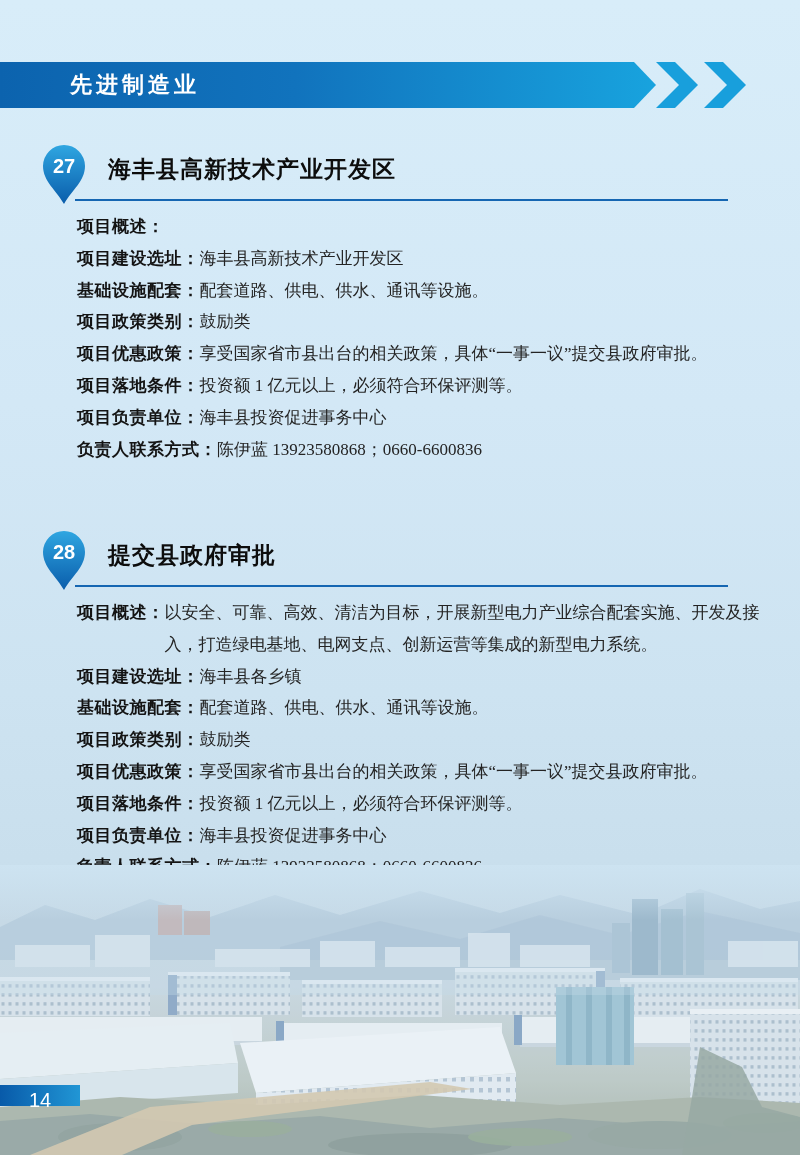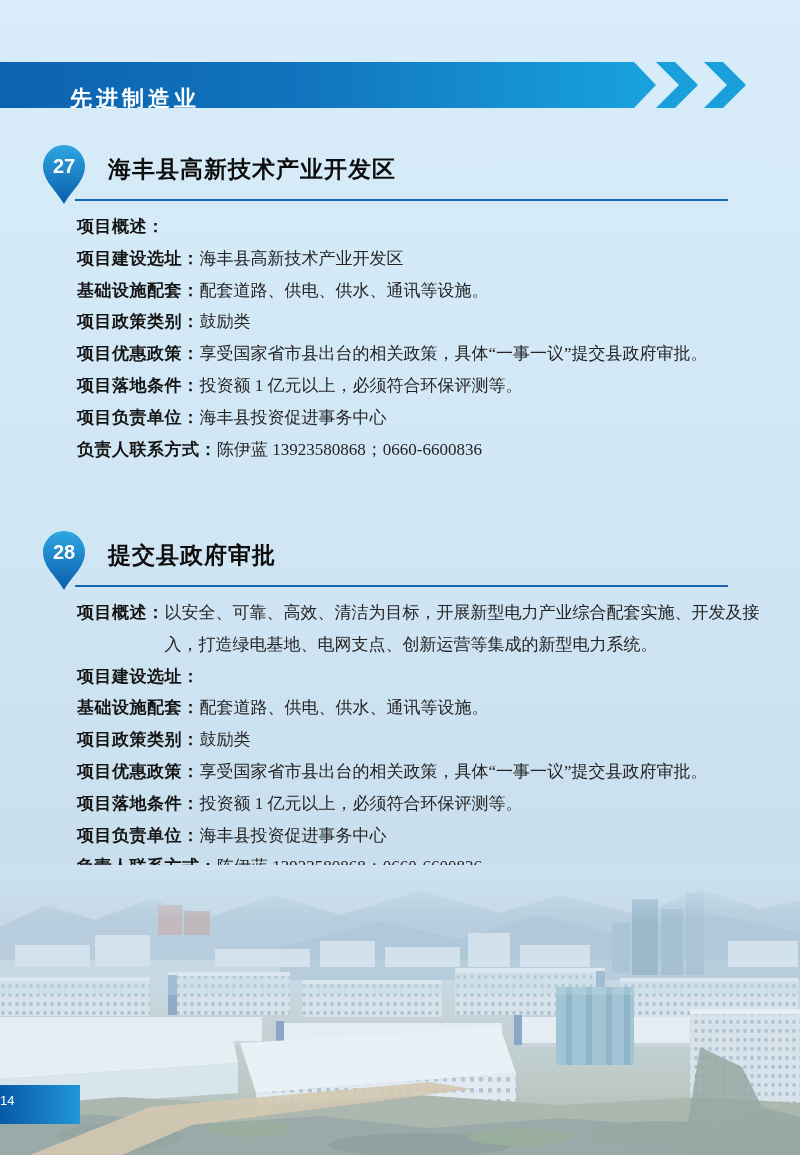--- a/index.html
+++ b/index.html
@@ -9,21 +9,21 @@
     background:linear-gradient(180deg,#d8edf9 0%,#d3e8f6 35%,#cde3f1 60%,#c8deec 78%);
     font-family:"Liberation Sans", sans-serif;
   }
   
   .banner{
     position:absolute; left:0; top:62px; width:656px; height:46px;
     background:linear-gradient(90deg,#0c63ae 0%,#1173bd 45%,#18a3de 100%);
     clip-path:polygon(0 0, calc(100% - 22px) 0, 100% 50%, calc(100% - 22px) 100%, 0 100%);
   }
   .banner-title{
-    position:absolute; left:70px; top:14px; line-height:46px;
+    position:absolute; left:70px; top:0; line-height:46px;
     color:#ffffff; font-size:22px; font-weight:bold; letter-spacing:4px;text-align:center;
   }
   .chevrons{ position:absolute; left:656px; top:62px; }
   
   .project{ position:absolute; left:0; width:800px; }
   .p27{ top:144px; }
   .p28{ top:530px; }
   .pin{ position:absolute; left:41px; top:0; }
   .pin text{
     font-family:"Liberation Sans", sans-serif; font-weight:bold; font-size:20px;
@@ -47,23 +47,23 @@
   }
   
   .photo{ position:absolute; left:0; top:865px; width:800px; height:290px; }
   .photo svg{ display:block; width:800px; height:290px; }
   .photo-fade{
     position:absolute; left:0; top:0; width:100%; height:55px;
     background:linear-gradient(180deg,#cde3f1 0%, rgba(205,227,241,0) 100%);
   }
   
   .page-number{
-    position:absolute; left:0; top:1085px; width:80px; height:39px;
+    position:absolute; left:0; top:1085px; width:80px; height:21px;
     background:linear-gradient(90deg,#085aa9 0%,#2196d5 100%);
-    color:#ffffff; font-size:13px; line-height:31px;
+    color:#ffffff; font-size:20px; text-align:center; line-height:31px;
   }
 </style>
 </head>
 <body>
 
 <div class="page">
 
   <div class="banner">
     <span class="banner-title">先进制造业</span>
   </div>
@@ -127,20 +127,21 @@
     </svg>
     <h2 class="project-title">提交县政府审批</h2>
     <div class="divider"></div>
     <div class="rows">
       <div class="row">
           <span class="lbl">项目概述：</span>
           <span class="val">以安全、可靠、高效、清洁为目标，开展新型电力产业综合配套实施、开发及接入，打造绿电基地、电网支点、创新运营等集成的新型电力系统。</span>
         </div>
       <div class="row">
           <span class="lbl">项目建设选址：</span>
+          <span class="val">海丰县各乡镇</span>
         </div>
       <div class="row">
           <span class="lbl">基础设施配套：</span>
           <span class="val">配套道路、供电、供水、通讯等设施。</span>
         </div>
       <div class="row">
           <span class="lbl">项目政策类别：</span>
           <span class="val">鼓励类</span>
         </div>
       <div class="row">

